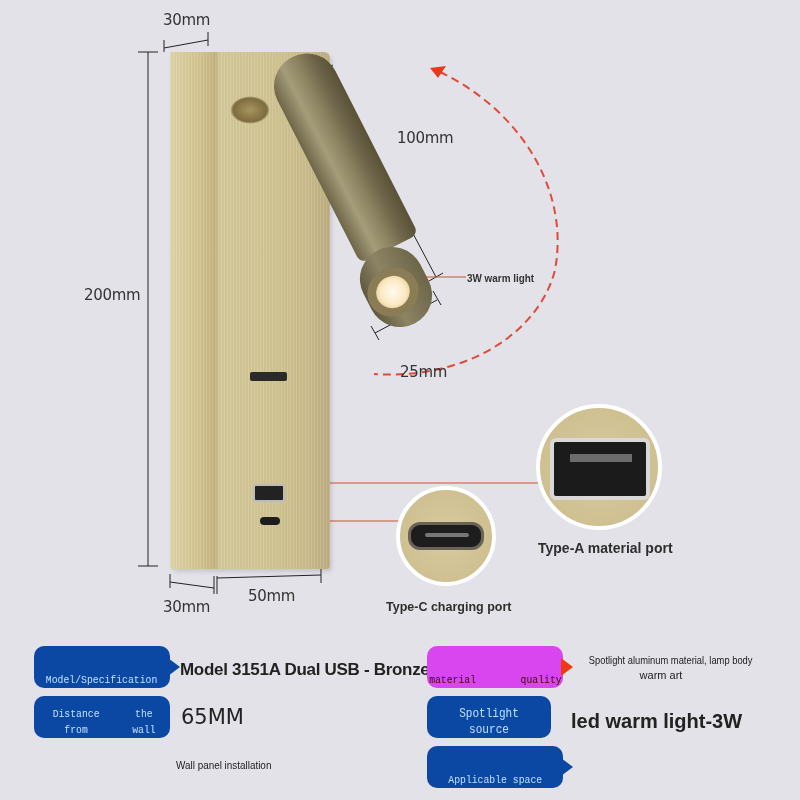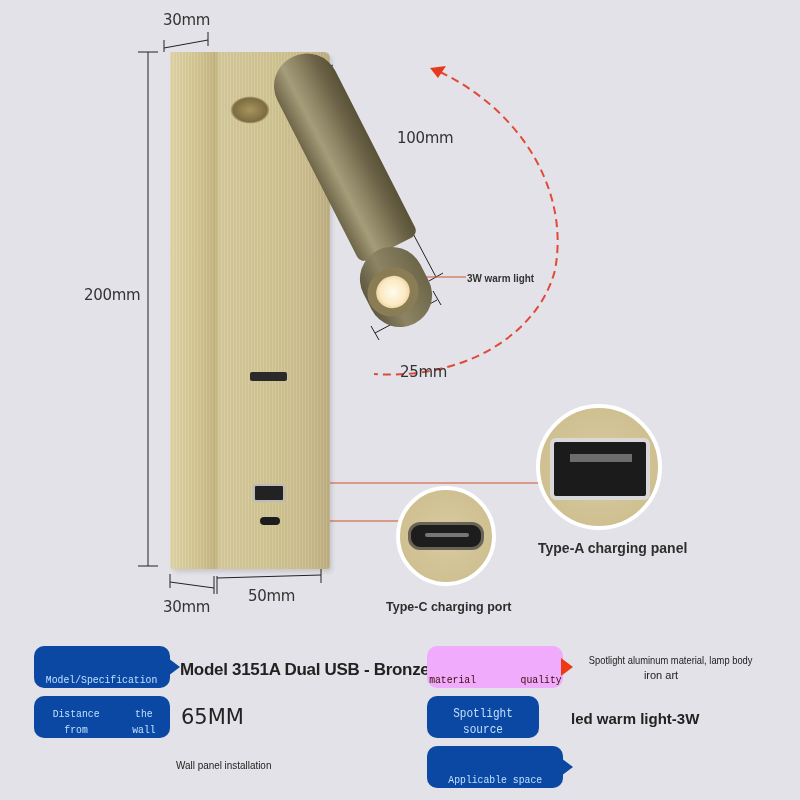--- a/index.html
+++ b/index.html
@@ -127,21 +127,21 @@
     border-radius: 10px;
     display: flex; align-items: flex-end; justify-content: center;
     text-align: center;
     color: #bfe0ff;
     font-family: Liberation Mono, monospace;
     font-size: 11.5px;
     line-height: 16px;
     background: #0b48a3;
   }
   .spec-pill.orange {
-    background: #f0abfc;
+    background: #d946ef;
     color: #3a0d00;
     gap: 37px;
   }
   .spec-pill .txt { transform: scaleX(0.85); display: inline-block; }
   .spec-pill::after {
     content: ""; position: absolute; right: -10px; top: 12px;
     width: 0; height: 0;
     border-top: 9px solid transparent;
     border-bottom: 9px solid transparent;
     border-left: 12px solid currentColor;
@@ -214,21 +214,21 @@
     </div>
 
   <div class="abs dim-label" style="left:163px;top:11px;">30mm</div>
   <div class="abs dim-label" style="left:84px;top:262px;margin-top:24px;">200mm</div>
   <div class="abs dim-label" style="left:384px;top:129px;margin-left:13px;">100mm</div>
   <div class="abs dim-label" style="left:400px;top:319px;margin-top:44px;">25mm</div>
   <div class="abs dim-label" style="left:163px;top:598px;">30mm</div>
   <div class="abs dim-label" style="left:248px;top:587px;">50mm</div>
 
   <div class="abs callout-label" style="left:467px;top:272px;font-size:11px;">3W warm light</div>
-  <div class="abs port-label" style="left:538px;top:540px;">Type-A charging panel</div>
+  <div class="abs port-label" style="left:538px;top:540px;">Type-A material port</div>
   <div class="abs port-label" style="left:386px;top:600px;font-size:12.5px;">Type-C charging port</div>
 </div>
 
 <div class="abs" style="left:0;top:640px;width:800px;height:160px;">
 
   <div class="spec-pill arrow" style="left:34px;top:6px;width:136px;">
     <span class="txt">Model/Specification</span>
   </div>
   <div class="spec-value" style="left:180px;top:20px;font-size:17px;font-weight:bold;letter-spacing:-0.3px;">Model 3151A Dual USB - Bronze</div>
 
@@ -239,24 +239,24 @@
   <div class="spec-value" style="left:181px;top:65px;font-size:21px;font-family:'DejaVu Sans',sans-serif;font-weight:normal;">65MM</div>
 
   <div class="spec-value" style="left:176px;top:119px;font-size:11px;transform:scaleX(0.9);transform-origin:left;">Wall panel installation</div>
 
   <div class="spec-pill orange arrow" style="left:427px;top:6px;width:136px;">
     <span class="txt">material</span>
     <span class="txt">quality</span>
   </div>
   <div class="spec-value" style="left:576px;top:13px;width:170px;text-align:center;font-size:11px;line-height:15px;white-space:normal;">
     <div style="transform:scaleX(0.85);white-space:nowrap;">Spotlight aluminum material, lamp body</div>
-    <div>iron art</div>
-  </div>
-
-  <div class="spec-pill" style="left:427px;top:56px;width:112px;">
+    <div>warm art</div>
+  </div>
+
+  <div class="spec-pill" style="left:427px;top:56px;width:124px;">
     <span class="txt" style="font-size:13px;">Spotlight source</span>
   </div>
-  <div class="spec-value" style="left:571px;top:70px;font-size:15px;font-weight:bold;">led warm light-3W</div>
+  <div class="spec-value" style="left:571px;top:70px;font-size:20px;font-weight:bold;">led warm light-3W</div>
 
   <div class="spec-pill arrow" style="left:427px;top:106px;width:136px;">
     <span class="txt">Applicable space</span>
   </div>
 </div>
 
 </body></html>

